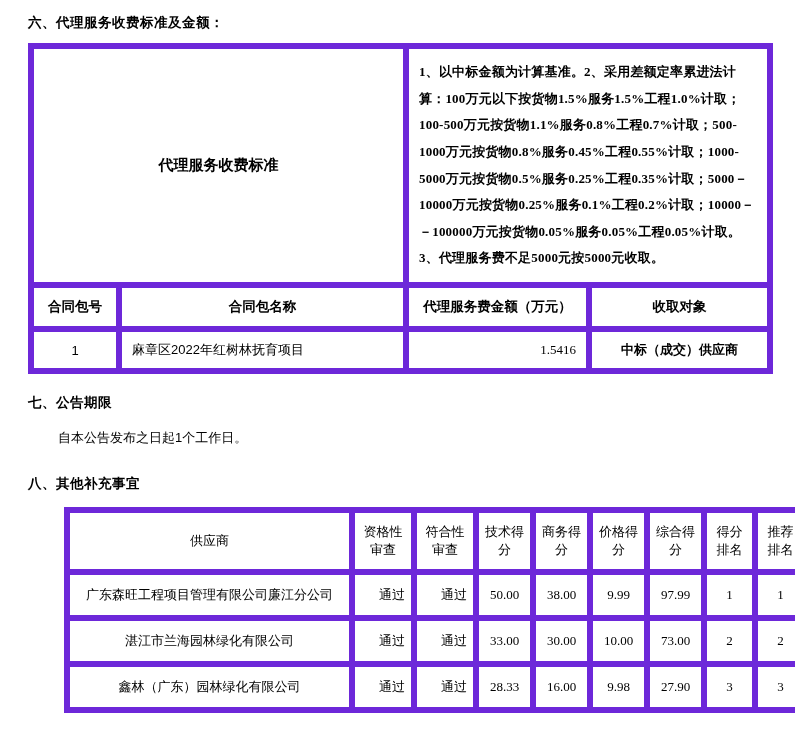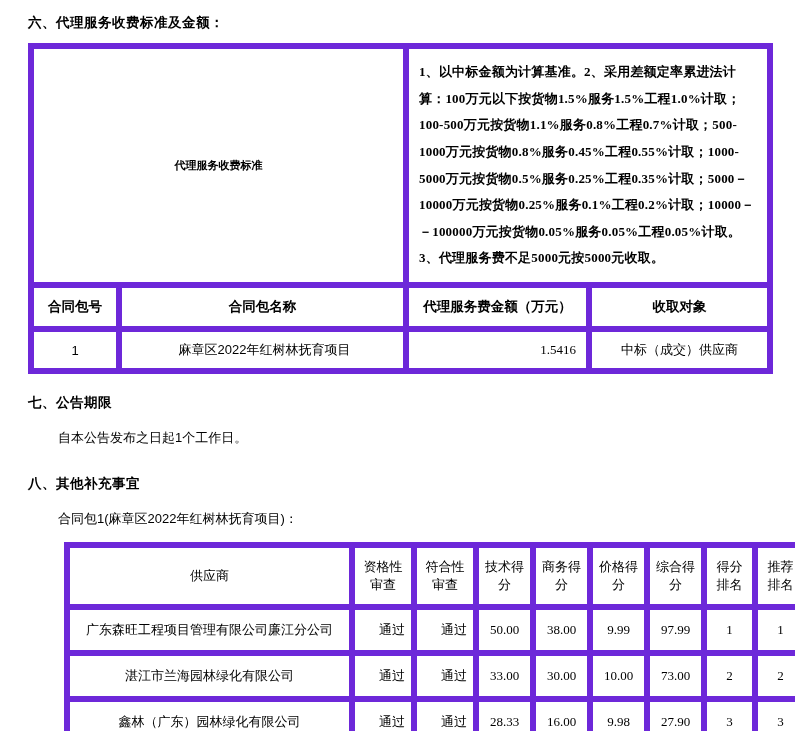--- a/index.html
+++ b/index.html
@@ -60,21 +60,21 @@
     border: 6px solid #6d28d9;
     padding: 5px 6px;
     vertical-align: middle;
     font-weight: normal;
     font-size: 13px;
   }
   
   .fee-table td.label-cell {
     text-align: center;
     font-weight: bold;
-    font-size: 11px;
+    font-size: 15px;
     width: 375px;
   }
   .fee-table td.rule-cell {
     text-align: left;
     line-height: 2.05;
     font-size: 13px;
     padding: 10px 12px 10px 10px;
     font-family: "Liberation Serif", serif;
     font-weight: bold;
     letter-spacing: 0.2px;
@@ -83,33 +83,34 @@
     text-align: center;
     font-weight: bold;
     font-size: 13.5px;
     height: 28px;
   }
   .fee-table td.c-num {
     text-align: center;
     font-size: 13px;
   }
   .fee-table td.c-name {
-    text-align: center;
+    text-align: left;
     padding-left: 10px;
     font-size: 13px;
   }
   .fee-table td.c-amount {
     text-align: right;
     padding-right: 10px;
     font-size: 13px;
     font-family: "Liberation Serif", serif;
   }
   .fee-table td.c-target {
     text-align: center;
     font-size: 13px;
+    font-weight: bold;
   }
   .fee-table tr.data-row td {
     height: 26px;
   }
   
   .supplier-table {
     margin-top: 8px;
     margin-left: 36px;
   }
   .supplier-table th {
@@ -166,21 +167,20 @@
         <td class="c-amount">1.5416</td>
         <td class="c-target">中标（成交）供应商</td>
       </tr>
     </tbody>
   </table>
 
   <h2 class="section-heading h-seven">七、公告期限</h2>
   <p class="body-para">自本公告发布之日起1个工作日。</p>
 
   <h2 class="section-heading h-eight">八、其他补充事宜</h2>
-  <p class="body-para">合同包1(麻章区2022年红树林抚育项目)：</p>
 
   <table class="doc-table supplier-table">
     <colgroup>
       <col style="width:285px">
       <col style="width:62px">
       <col style="width:62px">
       <col style="width:57px">
       <col style="width:57px">
       <col style="width:57px">
       <col style="width:57px">

